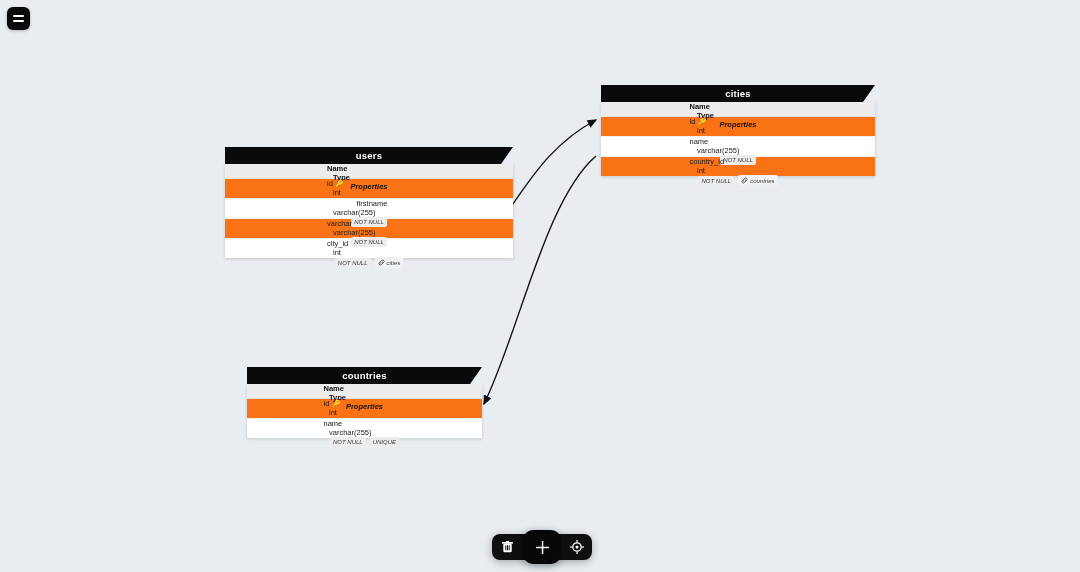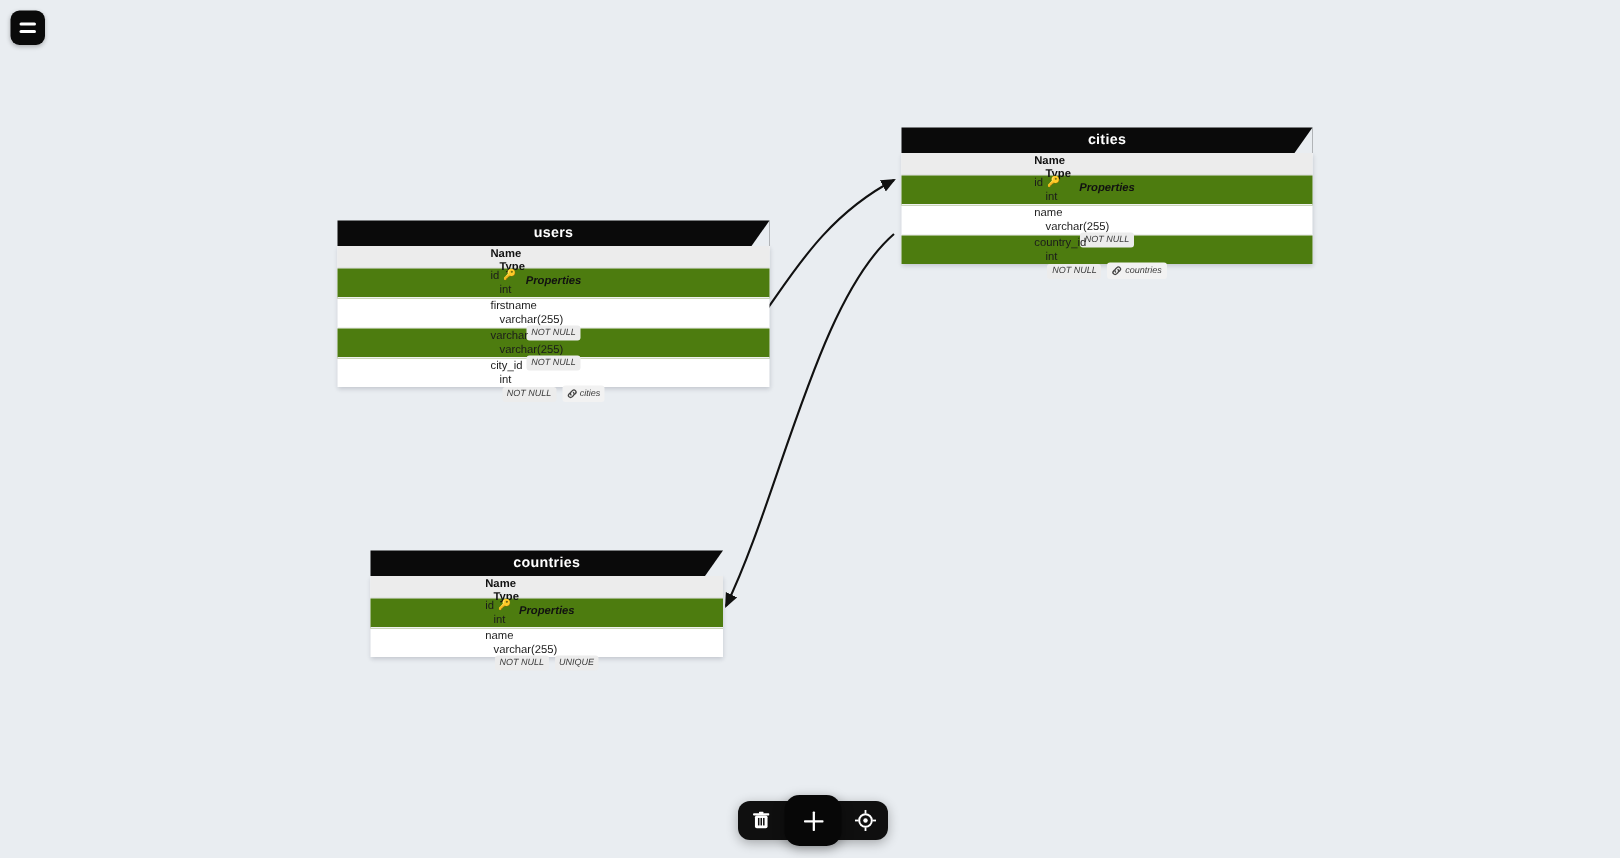--- a/index.html
+++ b/index.html
@@ -98,21 +98,21 @@
     flex-direction: column;
   }
   .tbl-row.head {
     background: #ececec;
     font-weight: bold;
     height: 14px;
     font-size: 7.5px;
     color: #111;
     border-bottom: 1px solid #e2e2e2;
   }
-  .tbl-row.alt { background: #4d7c0f; }
+  .tbl-row.alt { background: #f97316; }
   .tbl-row:last-child { border-bottom: none; }
 
   .cell-name { padding-left: 6px; display: flex; align-items: center; gap: 3px; }
   .cell-type { }
   .cell-props { display: flex; align-items: center; gap: 4px; font-style: italic; }
 
   .badge {
     display: inline-flex;
     align-items: center;
     gap: 2px;
@@ -200,21 +200,21 @@
           </div>
           <div class="tbl-row alt">
             <div class="cell-name" style="width: 90px;">
               <span>id</span>
               <span class="key-icon">🔑</span>
             </div>
             <div class="cell-type" style="width: 72px;">int</div>
             <div class="cell-props" style="flex: 1 1 0%;"></div>
           </div>
           <div class="tbl-row">
-            <div class="cell-name" style="width: 90px;">
+            <div class="cell-name" style="width: 90px; justify-content: center;">
               <span>firstname</span>
             </div>
             <div class="cell-type" style="width: 72px;">varchar(255)</div>
             <div class="cell-props" style="flex: 1 1 0%;">
               <span class="badge">
                 <span>NOT NULL</span>
               </span>
             </div>
           </div>
           <div class="tbl-row alt">

